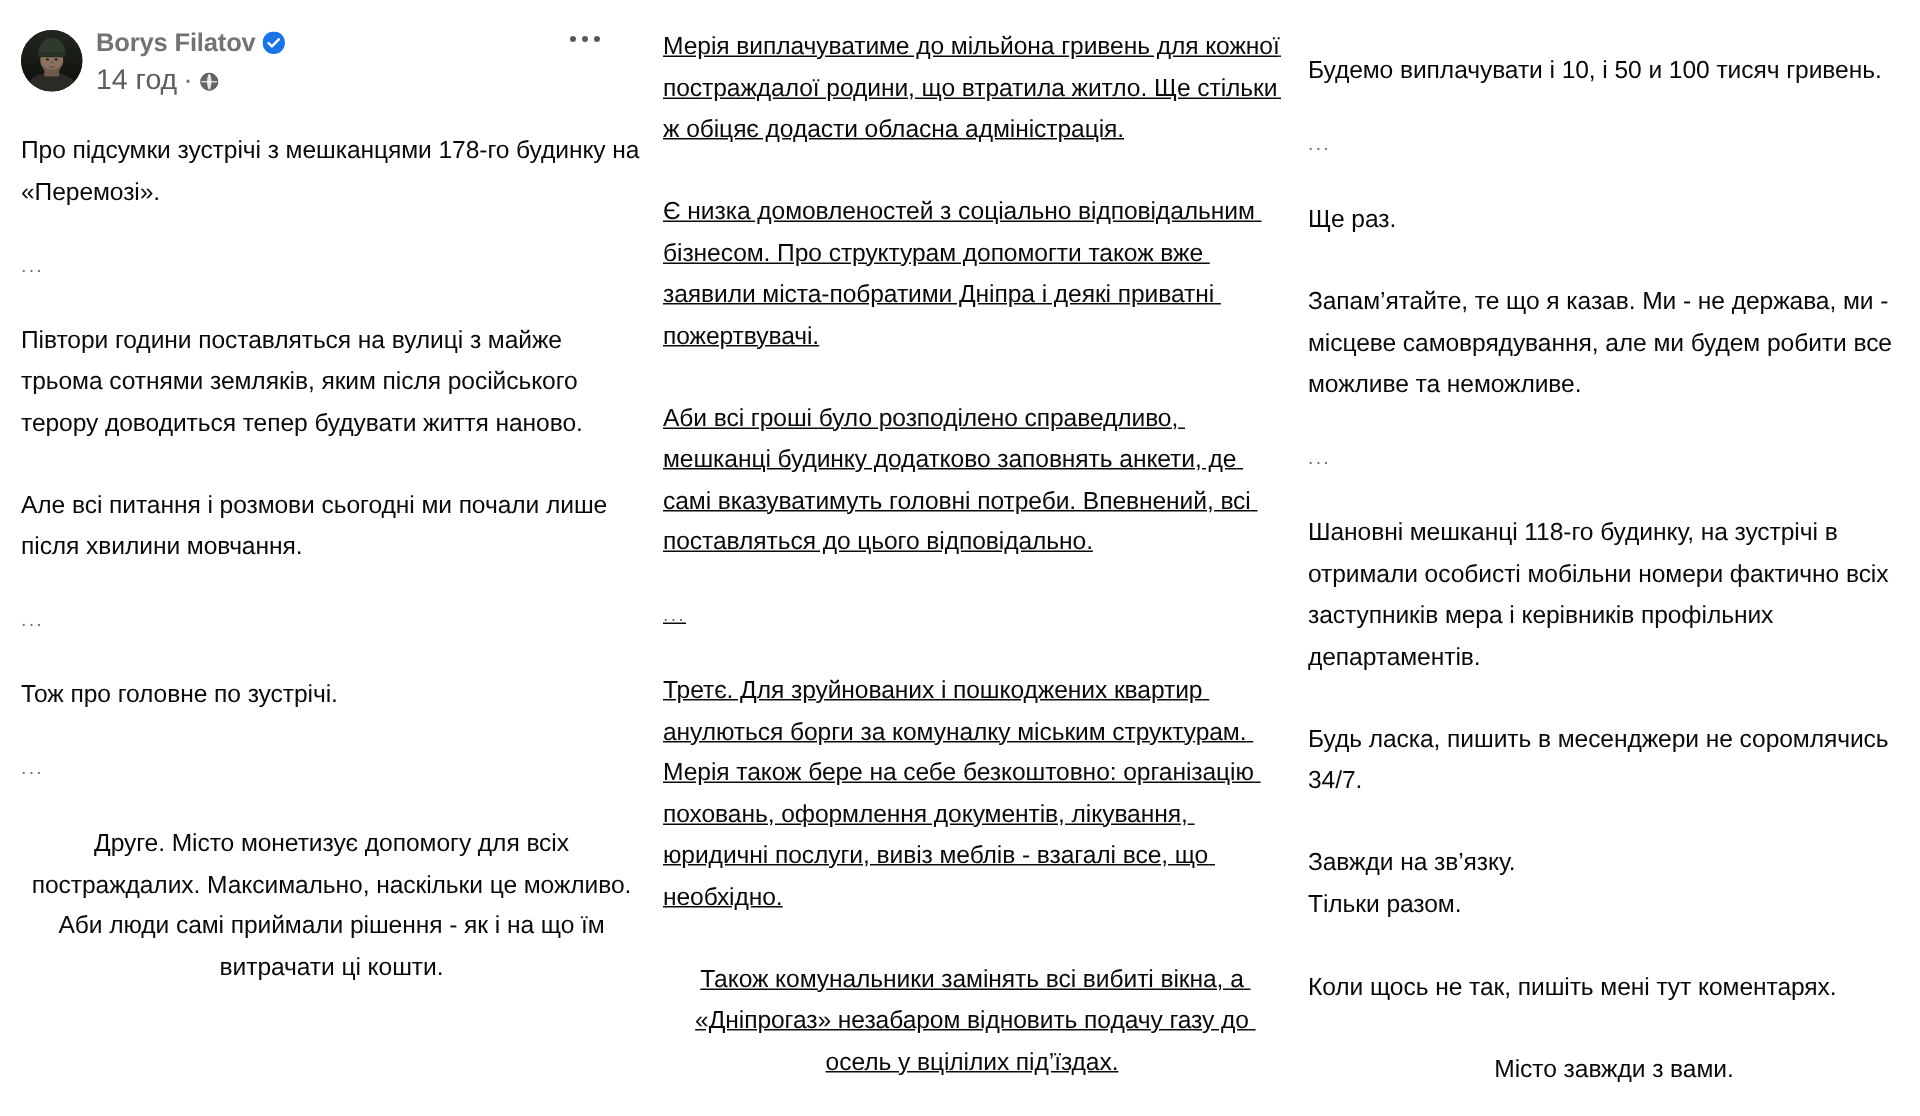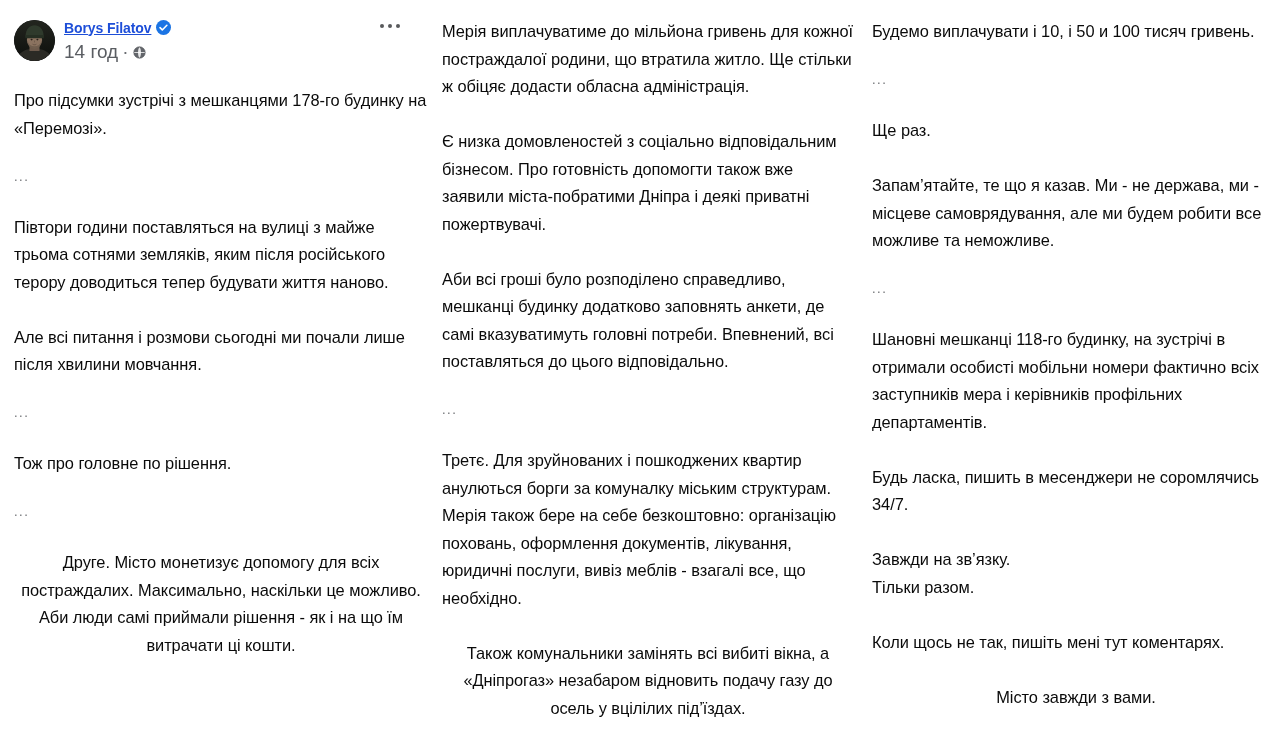--- a/index.html
+++ b/index.html
@@ -30,22 +30,22 @@
     inset: 0;
     display: flex;
     align-items: flex-start;
   }
   .col {
     position: relative;
     height: 744px;
     overflow: hidden;
   }
   .col-1 { width: 428px; padding: 0 0 0 14px; }
-  .col-2 { width: 426px; padding: 0 0 0 8px; }
-  .col-3 { width: 426px; padding: 0 0 0 12px; }
+  .col-2 { width: 426px; padding: 0 0 0 8px; text-decoration: underline; }
+  .col-3 { width: 426px; padding: 16px 0 0 12px; }
 
   
   .post-header {
     display: flex;
     align-items: flex-start;
     padding-top: 19px;
     height: 72px;
   }
   .avatar {
     width: 41px;
@@ -65,25 +65,24 @@
     flex-direction: column;
     justify-content: flex-start;
     padding-top: 1px;
   }
   .name-row {
     display: flex;
     align-items: center;
     line-height: 1;
   }
   .author-name {
-    font-size: 14px;
+    font-size: 17px;
     font-weight: bold;
-    color: #1d4ed8;
+    color: #737373;
     letter-spacing: -0.1px;
-    text-decoration: underline;
   }
   .verified-badge {
     display: inline-flex;
     margin-left: 5px;
     width: 15px;
     height: 15px;
   }
   .verified-badge svg { display:block; }
 
   .meta-row {
@@ -219,30 +218,30 @@
         <span class="dot"></span>
         <span class="dot"></span>
       </div>
 
       <div class="body-text">
           <p class="para">Про підсумки зустрічі з мешканцями 178-го будинку на «Перемозі».</p>
           <p class="para ellipsis">...</p>
           <p class="para">Півтори години поставляться на вулиці з майже трьома сотнями земляків, яким після російського терору доводиться тепер будувати життя наново.</p>
           <p class="para">Але всі питання і розмови сьогодні ми почали лише після хвилини мовчання.</p>
           <p class="para ellipsis">...</p>
-          <p class="para">Тож про головне по рішення.</p>
+          <p class="para">Тож про головне по зустрічі.</p>
           <p class="para ellipsis">...</p>
           <p class="para">Друге. Місто монетизує допомогу для всіх постраждалих. Максимально, наскільки це можливо. Аби люди самі приймали рішення - як і на що їм витрачати ці кошти.</p>
         </div>
     </div>
 
     <div class="col col-2">
       <div class="body-text">
           <p class="para">Мерія виплачуватиме до мільйона гривень для кожної постраждалої родини, що втратила житло. Ще стільки ж обіцяє додасти обласна адміністрація.</p>
-          <p class="para">Є низка домовленостей з соціально відповідальним бізнесом. Про готовність допомогти також вже заявили міста-побратими Дніпра і деякі приватні пожертвувачі.</p>
+          <p class="para">Є низка домовленостей з соціально відповідальним бізнесом. Про структурам допомогти також вже заявили міста-побратими Дніпра і деякі приватні пожертвувачі.</p>
           <p class="para">Аби всі гроші було розподілено справедливо, мешканці будинку додатково заповнять анкети, де самі вказуватимуть головні потреби. Впевнений, всі поставляться до цього відповідально.</p>
           <p class="para ellipsis">...</p>
           <p class="para">Третє. Для зруйнованих і пошкоджених квартир анулються борги за комуналку міським структурам. Мерія також бере на себе безкоштовно: організацію поховань, оформлення документів, лікування, юридичні послуги, вивіз меблів - взагалі все, що необхідно.</p>
           <p class="para">Також комунальники замінять всі вибиті вікна, а «Дніпрогаз» незабаром відновить подачу газу до осель у вцілілих під’їздах.</p>
         </div>
     </div>
 
     <div class="col col-3">
       <div class="body-text">
           <p class="para">Будемо виплачувати і 10, і 50 и 100 тисяч гривень.</p>

